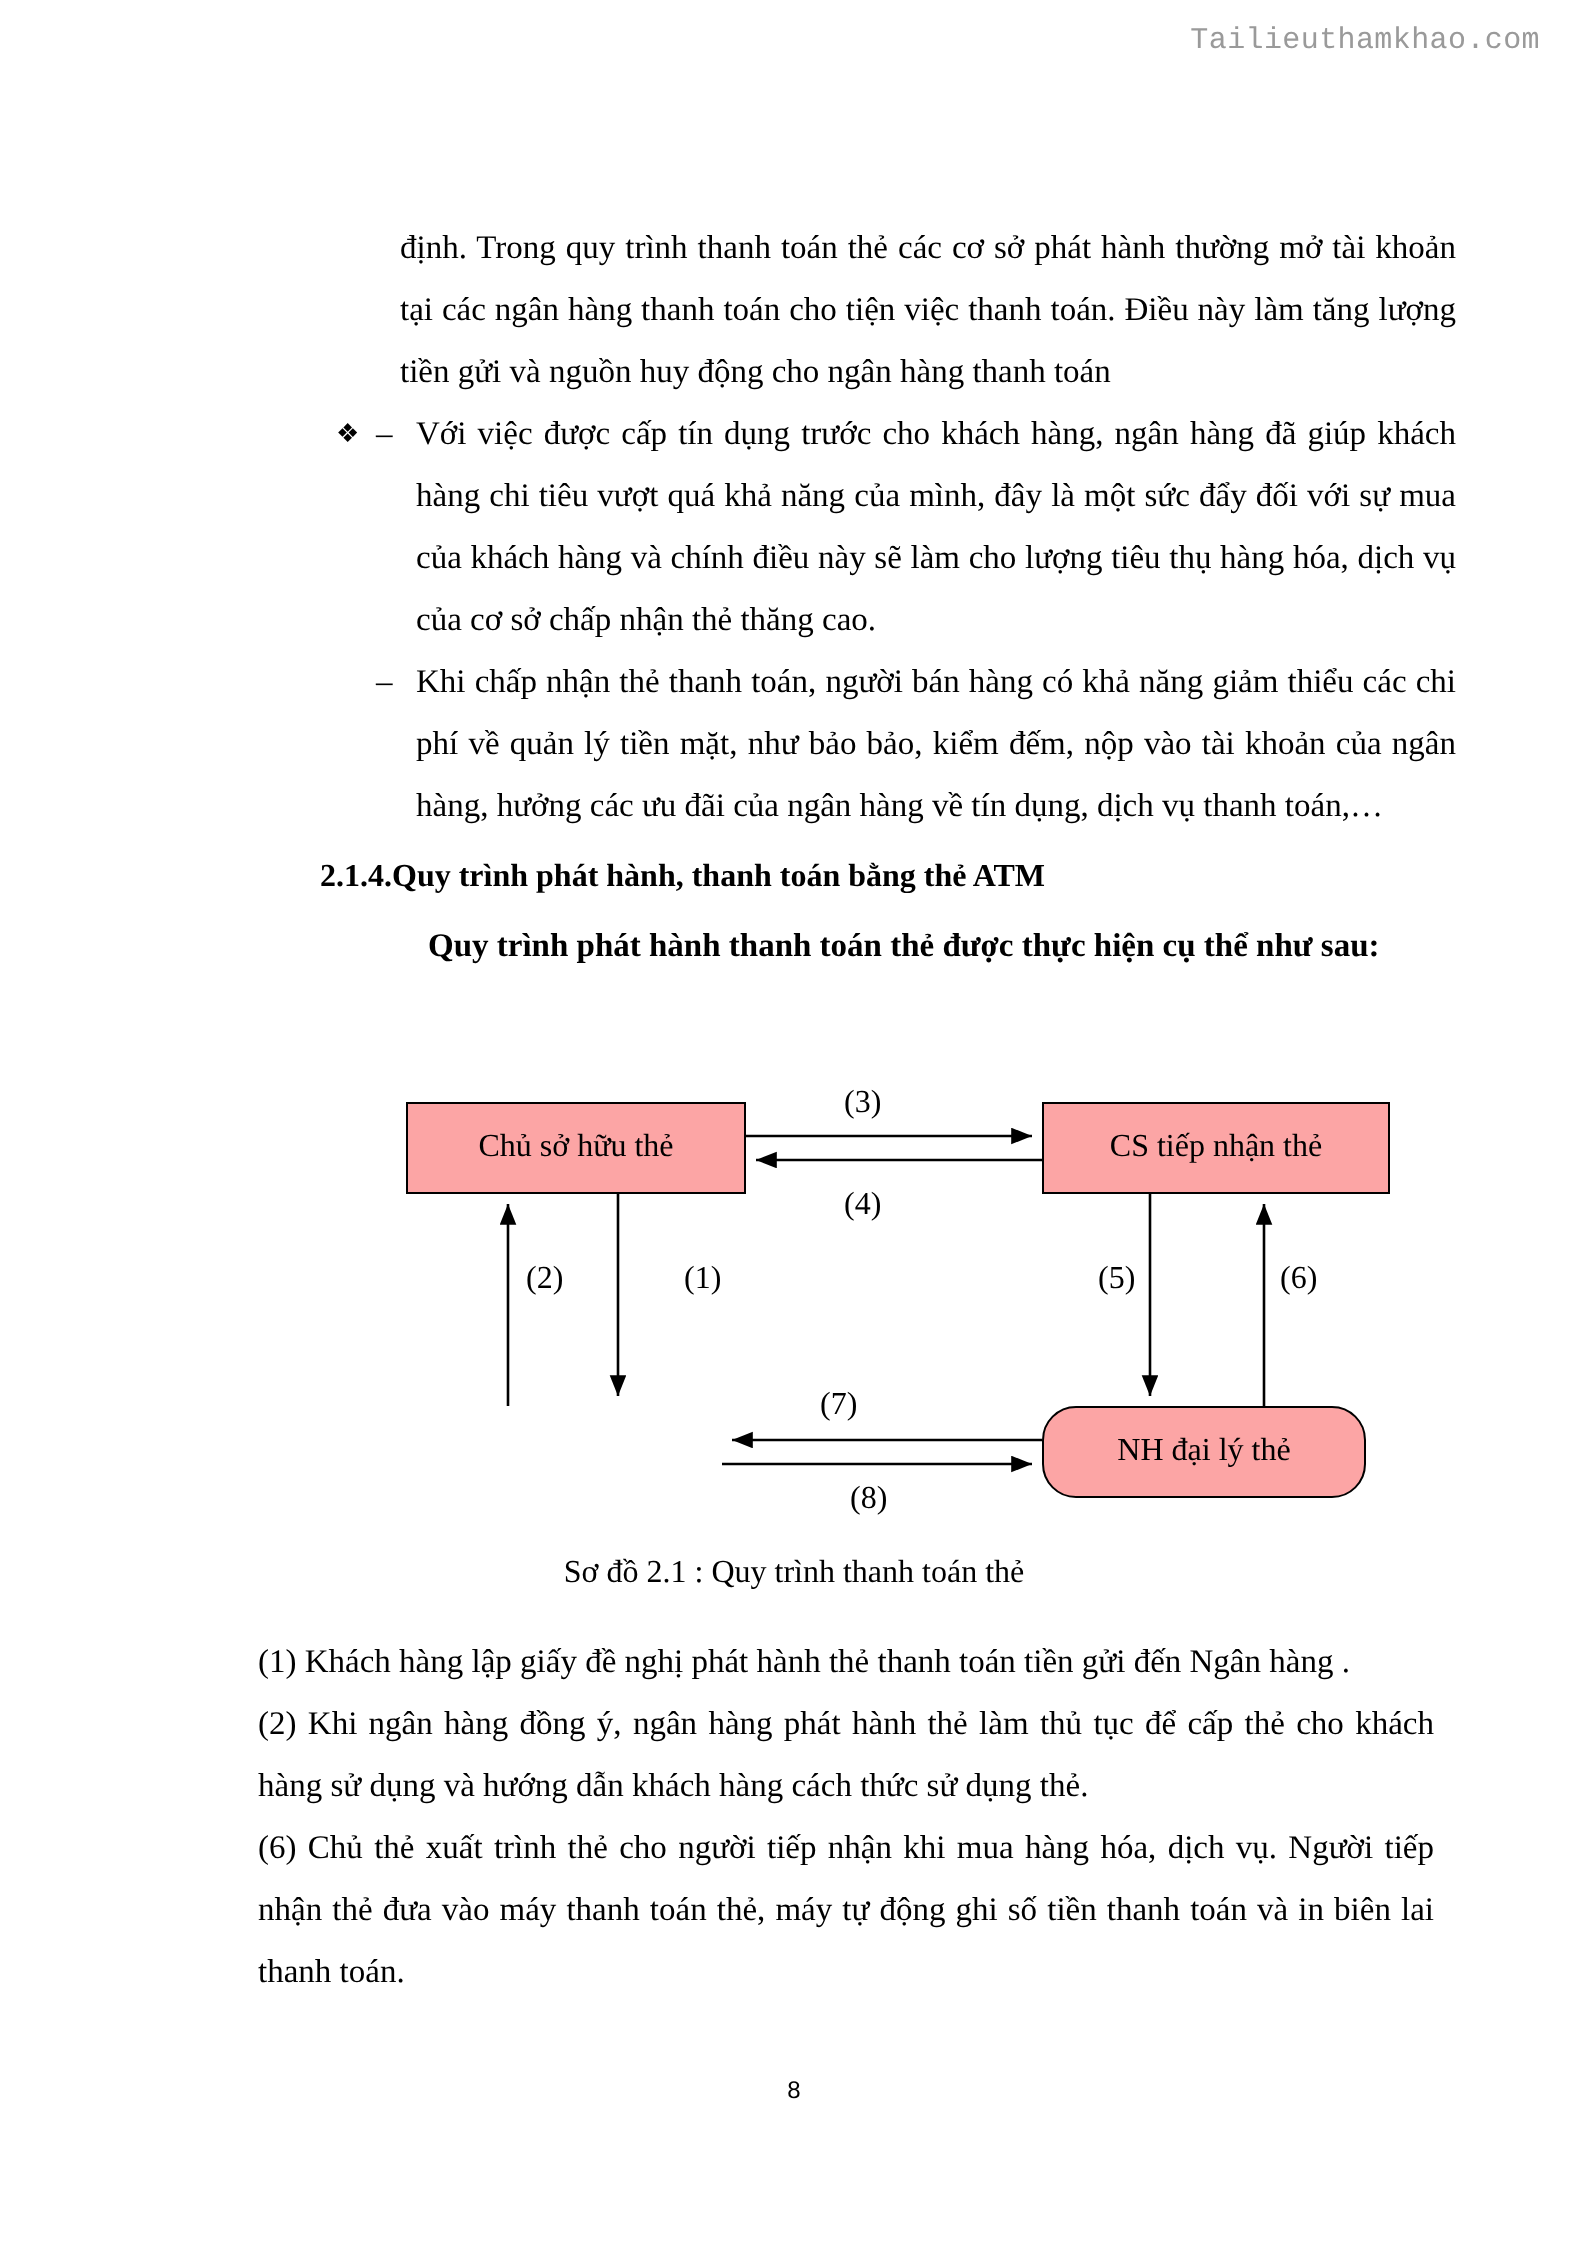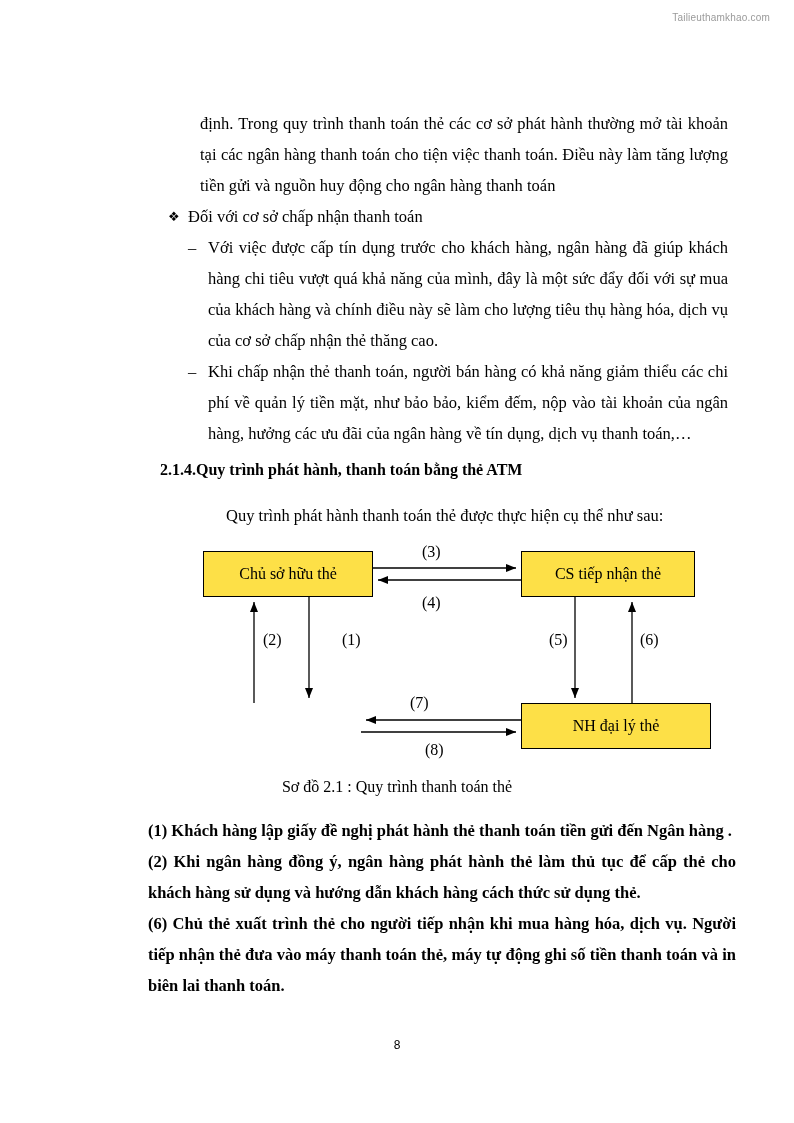--- a/index.html
+++ b/index.html
@@ -17,22 +17,22 @@
     font-family: "Liberation Serif", "DejaVu Serif", serif;
     color: #000000;
     overflow: hidden;
   }
 
   
   .watermark {
     position: absolute;
     top: 12px;
     right: 24px;
-    font-family: Liberation Sans, sans-serif;
-    font-size: 10px;
+    font-family: Liberation Mono, monospace;
+    font-size: 15px;
     color: #9a9a9a;
     letter-spacing: 0.2px;
     white-space: nowrap;
   }
 
   
   .body-area {
     position: absolute;
     left: 140px;
     top: 108px;
@@ -85,49 +85,50 @@
 
   h3.section-heading {
     margin: 6px 0 0 20px;
     font-size: 16px;
     font-weight: bold;
     line-height: 30px;
     font-family: "Liberation Serif", "DejaVu Serif", serif;
   }
 
   p.lead-in {
-    margin: 16px;
+    margin: 4px;
     padding-left: 70px;
     font-size: 16.5px;
     line-height: 30px;
+    font-weight: bold;
   }
 
   
   .diagram {
     position: absolute;
     left: 150px;
     top: 540px;
     width: 560px;
     height: 225px;
   }
   .node {
     position: absolute;
     border: 1.4px solid #000;
-    background: #fde047;
+    background: #fca5a5;
     display: flex;
     align-items: center;
     justify-content: center;
     font-size: 16px;
     line-height: 1.1;
     box-sizing: border-box;
   }
   .node-tl { left: 53px;  top: 11px;  width: 170px; height: 46px; }
   .node-tr { left: 371px; top: 11px;  width: 174px; height: 46px; }
   .node-bl { left: 47px;  top: 163px; width: 164px; height: 46px; }
-  .node-br { left: 371px; top: 163px; width: 190px; height: 46px; }
+  .node-br { left: 371px; top: 163px; width: 162px; height: 46px; border-radius: 17px; }
 
   .lbl {
     position: absolute;
     font-size: 16px;
     line-height: 1;
     white-space: nowrap;
   }
 
   .diagram svg {
     position: absolute;
@@ -144,24 +145,23 @@
     top: 778px;
     width: 794px;
     text-align: center;
     font-size: 16px;
     font-weight: normal;
   }
 
   
   .notes {
     position: absolute;
-    left: 148px;
+    left: 129px;
     top: 815px;
     width: 588px;
-    font-weight: bold;
   }
   .notes p {
     margin: 0;
     font-size: 16.5px;
     line-height: 31px;
     text-align: justify;
     text-justify: inter-word;
   }
 
   
@@ -181,21 +181,20 @@
 <div class="page">
 
   <div class="watermark">Tailieuthamkhao.com</div>
 
   <div class="body-area">
 
     <p class="para indent-hang">định. Trong quy trình thanh toán thẻ các cơ sở phát hành thường mở tài khoản tại các ngân hàng thanh toán cho tiện việc thanh toán. Điều này làm tăng lượng tiền gửi và nguồn huy động cho ngân hàng thanh toán</p>
 
     <div class="bullet-row">
       <span class="marker">❖</span>
-      <span>Đối với cơ sở chấp nhận thanh toán</span>
     </div>
 
     <div class="dash-row">
       <span class="marker">–</span>
       <span class="txt">Với việc được cấp tín dụng trước cho khách hàng, ngân hàng đã giúp khách hàng chi tiêu vượt quá khả năng của mình, đây là một sức đẩy đối với sự mua của khách hàng và chính điều này sẽ làm cho lượng tiêu thụ hàng hóa, dịch vụ của cơ sở chấp nhận thẻ thăng cao.</span>
     </div>
 
     <div class="dash-row">
       <span class="marker">–</span>
       <span class="txt">Khi chấp nhận thẻ thanh toán, người bán hàng có khả năng giảm thiểu các chi phí về quản lý tiền mặt, như bảo bảo, kiểm đếm, nộp vào tài khoản của ngân hàng, hưởng các ưu đãi của ngân hàng về tín dụng, dịch vụ thanh toán,…</span>

